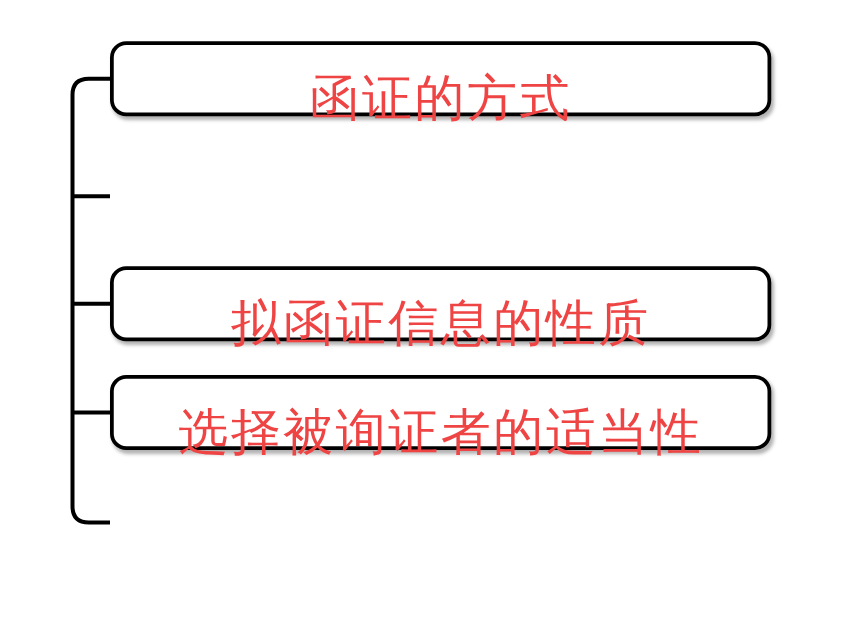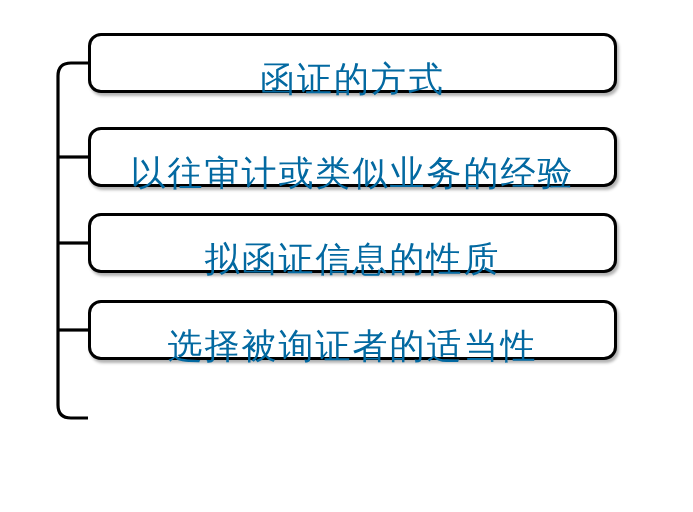--- a/index.html
+++ b/index.html
@@ -31,24 +31,24 @@
     box-sizing: border-box;
     background: #ffffff;
     border: 3px solid #000000;
     border-radius: 13px;
     box-shadow: 2px 3px 3px rgba(0,0,0,0.30);
     display: flex;
     align-items: center;
     justify-content: center;
   }
   .node-label {
-    font-size: 35px;
+    font-size: 40px;
     line-height: 1;
     letter-spacing: 2px;
-    color: #0369a1;
+    color: #ef4444;
     white-space: nowrap;
     text-align: center;
     margin-top: 32px;
   }
   .node-1 { top: 33px;  }
   .node-2 { top: 127px; }
   .node-3 { top: 213px; }
   .node-4 { top: 300px; }
   .node-5 { top: 388px; }
 </style>
@@ -63,23 +63,20 @@
 
     <path d="M 58 157 L 88 157" fill="none" stroke="#000000" stroke-width="3.2"></path>
     <path d="M 58 243 L 88 243" fill="none" stroke="#000000" stroke-width="3.2"></path>
     <path d="M 58 330 L 88 330" fill="none" stroke="#000000" stroke-width="3.2"></path>
   </svg>
 
   <div class="node node-1">
     <span class="node-label">函证的方式</span>
   </div>
 
-  <div class="node node-2">
-    <span class="node-label">以往审计或类似业务的经验</span>
-  </div>
 
   <div class="node node-3">
     <span class="node-label">拟函证信息的性质</span>
   </div>
 
   <div class="node node-4">
     <span class="node-label">选择被询证者的适当性</span>
   </div>
 
 

